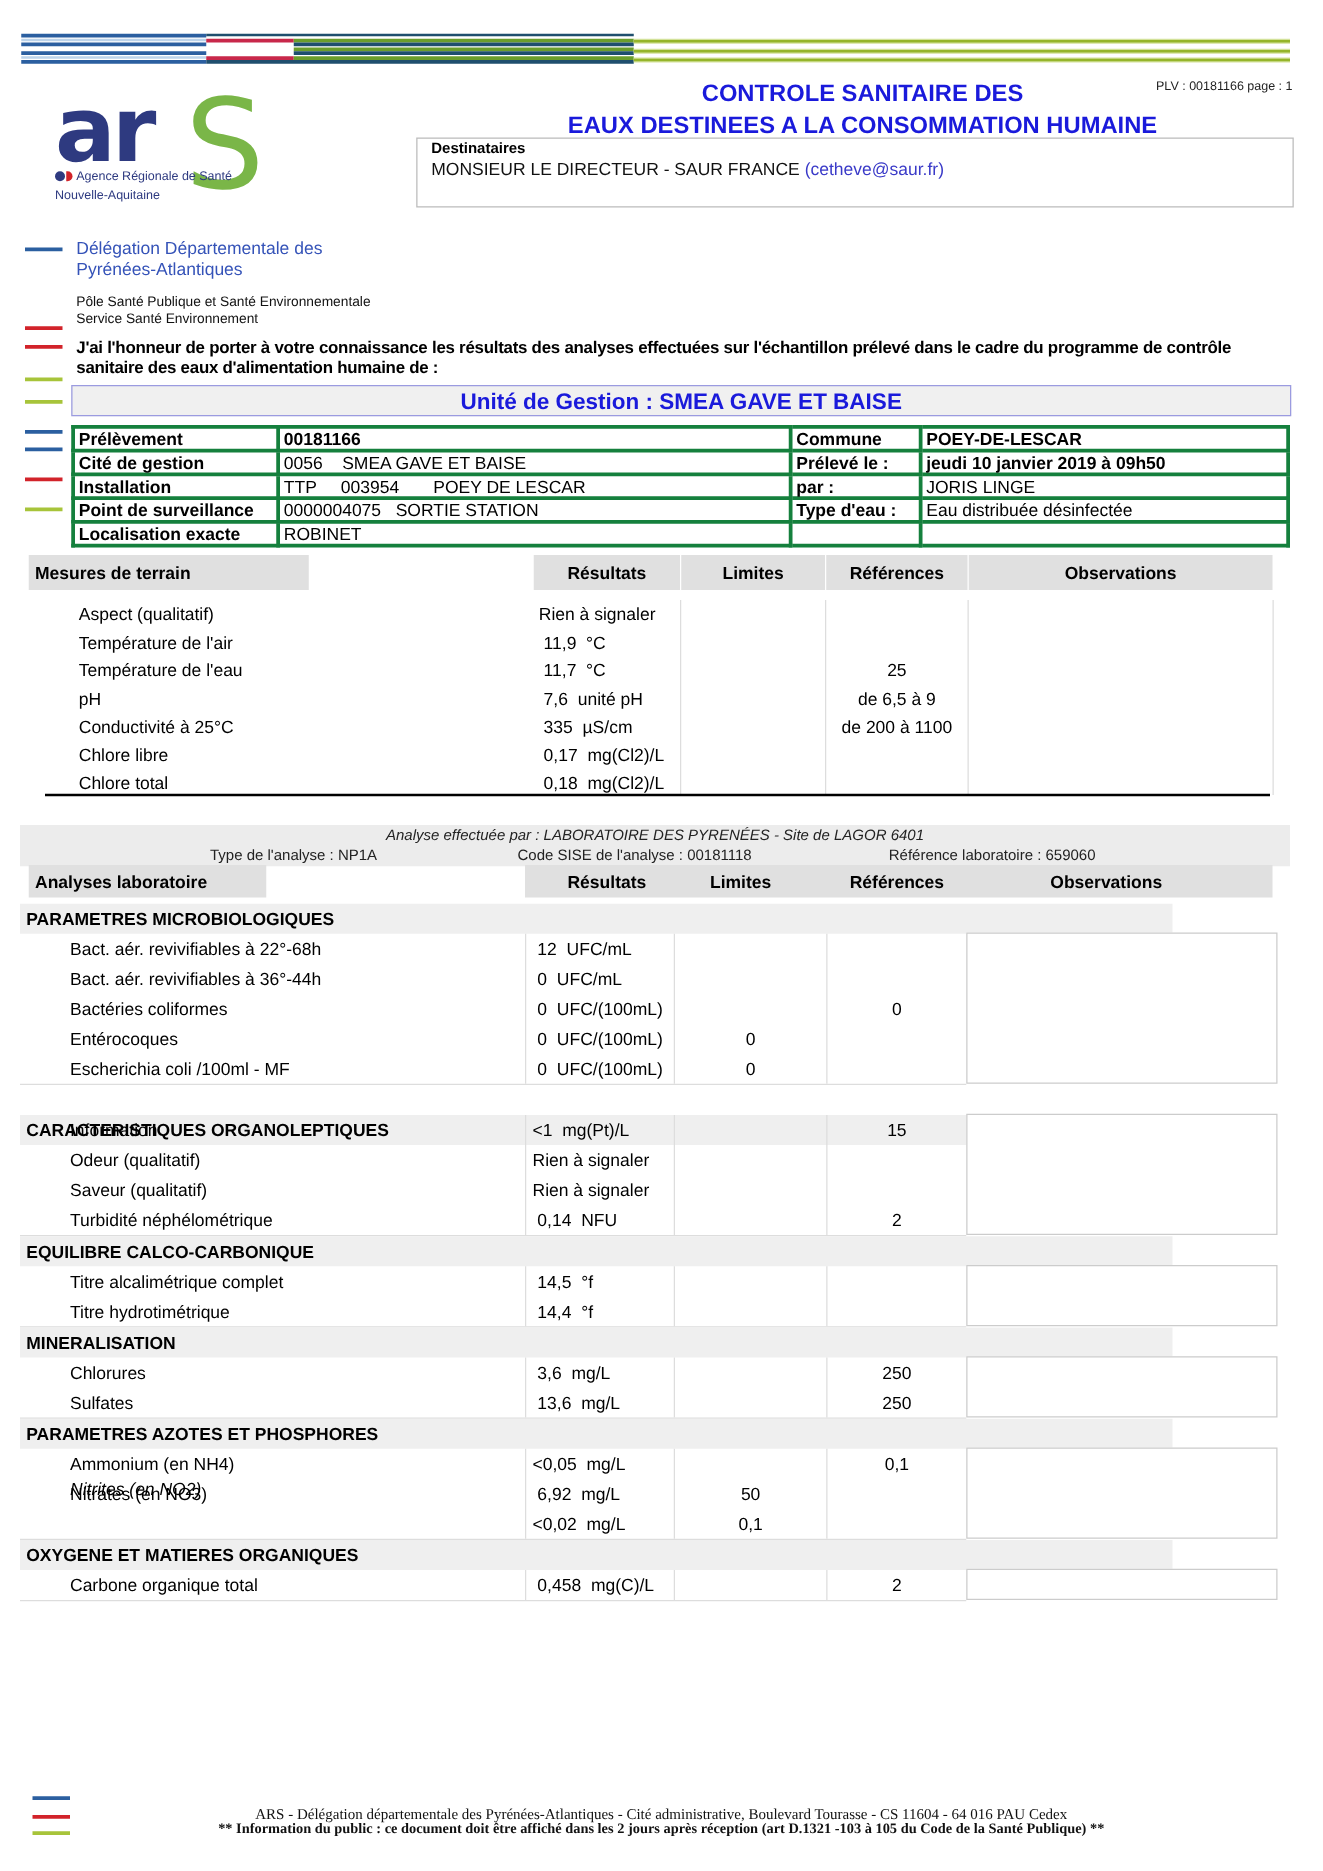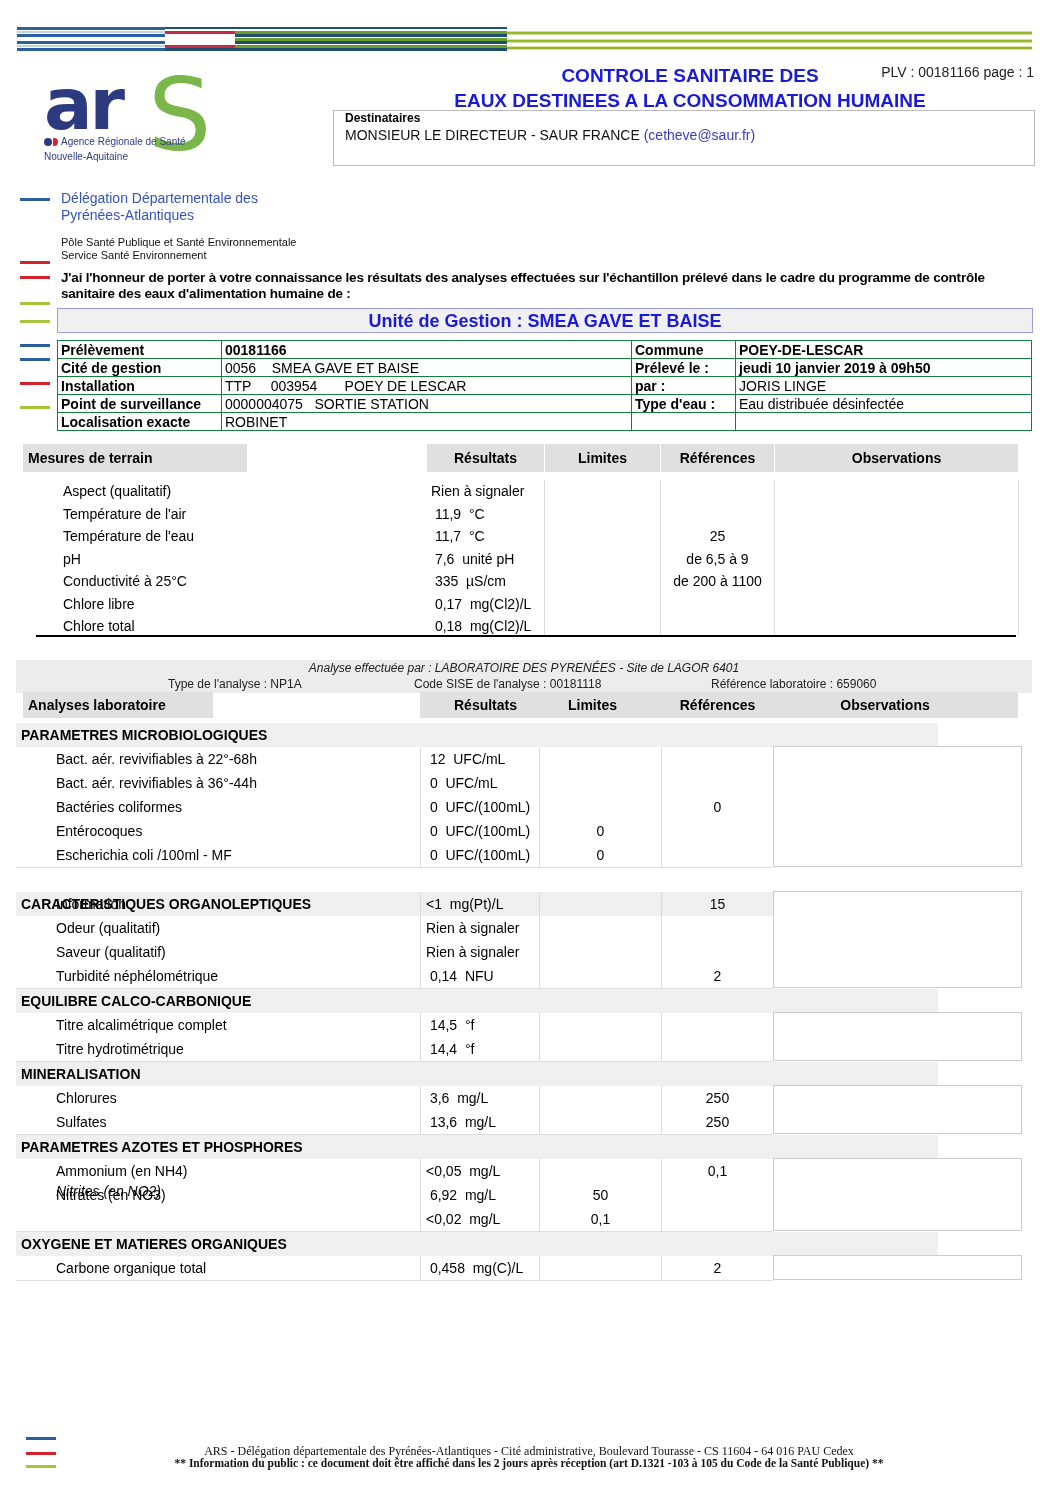--- a/index.html
+++ b/index.html
@@ -13,37 +13,37 @@
   
   .logo { position: absolute; left: 40px; top: 80px; width: 180px; height: 100px; }
   .logo-ar { position: absolute; left: 4px; top: -12px; font-family: "DejaVu Sans", sans-serif; font-weight: bold; font-size: 72px; color: #2e3a80; letter-spacing: -3px; line-height: 1; }
   .logo-s { position: absolute; left: 108px; top: -14px; font-family: "DejaVu Sans", sans-serif; font-size: 100px; color: #7ab648; line-height: 1; }
   .logo-sub1 { position: absolute; left: 4px; top: 56px; font-size: 10px; color: #2e3a80; white-space: nowrap; }
   .logo-sub1 .dot { display: inline-block; width: 8px; height: 8px; border-radius: 50%; background: #2e3a80; vertical-align: middle; margin-right: 1px; }
   .logo-sub1 .half { display: inline-block; width: 5px; height: 8px; border-radius: 0 5px 5px 0; background: #d2232a; vertical-align: middle; margin-right: 3px; }
   .logo-sub2 { position: absolute; left: 4px; top: 71px; font-size: 10px; color: #2e3a80; }
 
   .title { position: absolute; left: 330px; width: 720px; text-align: center; font-weight: bold; color: #1a1adb; font-size: 19px; line-height: 24px; }
-  .plv { position: absolute; right: 24px; top: 64px; font-size: 14px; color: #222; }
+  .plv { position: absolute; right: 24px; top: 64px; font-size: 10px; color: #222; }
 
   .dest-box { position: absolute; left: 333px; top: 110px; width: 702px; height: 56px; border: 1px solid #bbb; padding: 0 0 0 11px; }
   .dest-head { font-weight: bold; font-size: 12px; line-height: 14px; margin-top: 0; }
   .dest-line { font-size: 14px; line-height: 20px; color: #111; }
   .dest-line .mail { color: #3a3ac8; }
 
   .side-mark { position: absolute; left: 20px; width: 30px; height: 3px; }
 
   .deleg { position: absolute; left: 61px; top: 190px; color: #3553b8; font-size: 14px; line-height: 17px; }
   .pole { position: absolute; left: 61px; top: 236px; font-size: 11px; line-height: 13px; color: #111; }
   .intro { position: absolute; left: 61px; top: 270px; font-size: 13.5px; line-height: 16px; color: #000; font-weight: bold; letter-spacing: -0.2px; width: 970px; }
 
   .ug-box { position: absolute; left: 57px; top: 308px; width: 976px; height: 25px; border: 1px solid #9b9be0; background: #f0f0f0; text-align: center; color: #1a1adb; font-weight: bold; font-size: 18px; line-height: 24px; }
 
   table.info { position: absolute; left: 57px; top: 340px; width: 975px; border-collapse: collapse; font-size: 14px; }
-  table.info td { border: 1px solid #15803d; height: 18px; line-height: 16px; padding: 0 3px; white-space: nowrap; }
+  table.info td { border: 3px solid #15803d; height: 18px; line-height: 16px; padding: 0 3px; white-space: nowrap; }
   table.info td.lbl { font-weight: bold; }
   table.info td.bold { font-weight: bold; }
 
   
   .hdr-cell { position: absolute; background: #e0e0e0; font-weight: bold; font-size: 14px; height: 28px; line-height: 28px; text-align: center; }
   .row-text { position: absolute; font-size: 14px; line-height: 22px; height: 22px; white-space: nowrap; }
   .vline { position: absolute; width: 1px; background: #ddd; }
   .hline { position: absolute; height: 1px; background: #ddd; }
 
   .lab-meta { position: absolute; left: 16px; width: 1016px; background: #ececec; font-size: 12px; color: #222; }

